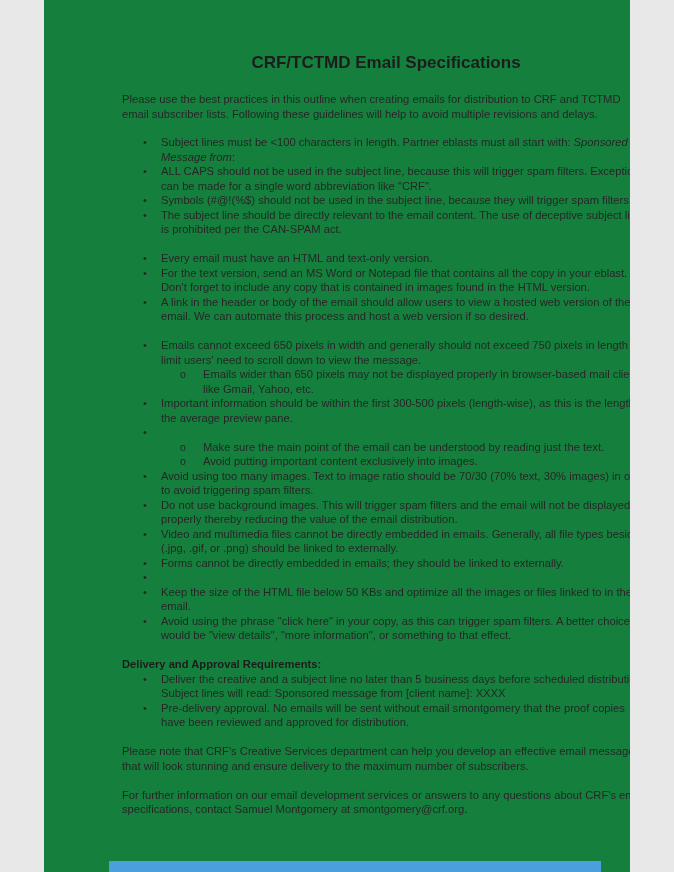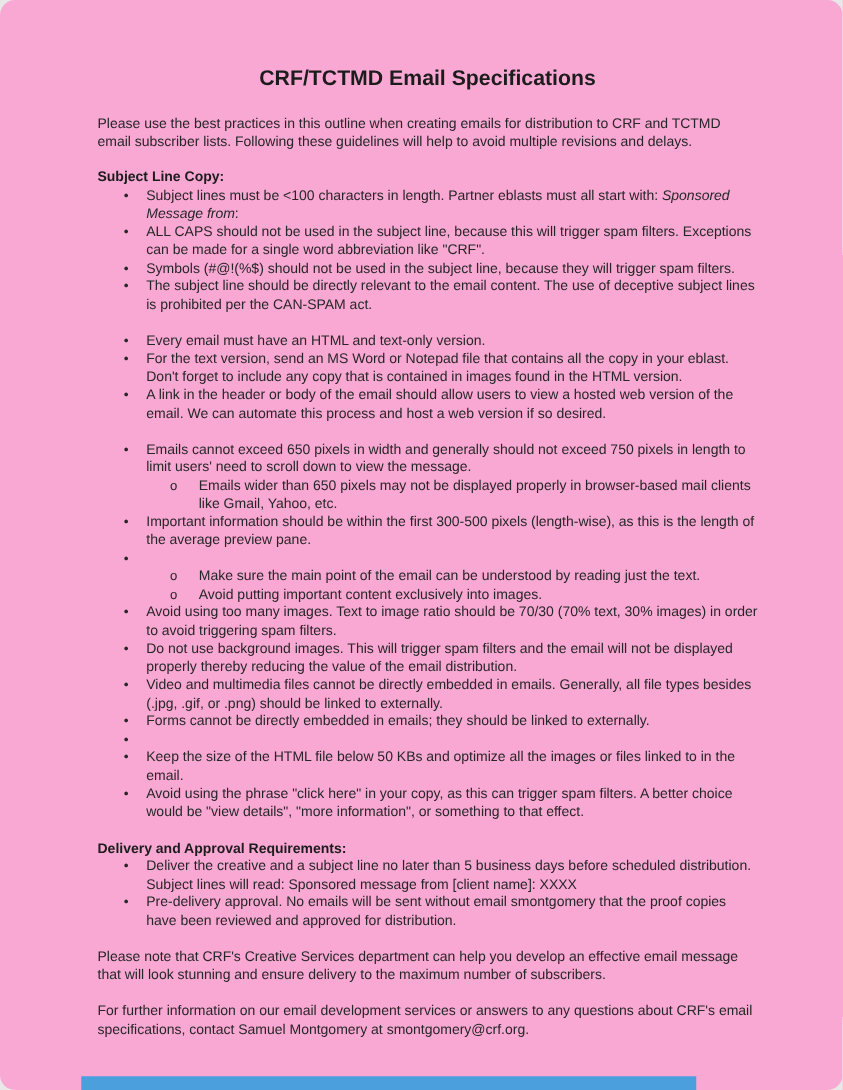--- a/index.html
+++ b/index.html
@@ -1,26 +1,25 @@
 <!DOCTYPE html>
 <html><head>
 <meta charset="utf-8">
 <style>
   html,body{margin:0;padding:0;background:#e8e8e8;}
   .page{
     position:relative;
-    width:674px;height:872px;
+    width:586px;height:872px;
     margin:0 auto;
-    background:#f9a8d4;
+    background:#15803d;
     font-family:"Liberation Sans",sans-serif;
     font-size:11.2px;
     line-height:14.5px;
     color:#262626;
     overflow:hidden;
-    border-radius:12px;
   }
   .content{position:absolute;left:78px;top:52px;width:528px;}
   .title{
     font-size:17px;line-height:21px;font-weight:bold;
     text-align:center;margin:0 0 19px 0;color:#1c1c1c;
   }
   .intro{margin:0 0 14px 0;}
   .section{margin:0 0 14.5px 0;}
   .heading{font-weight:bold;color:#1c1c1c;}
   .bullet{display:flex;}
@@ -35,21 +34,20 @@
 </style>
 </head>
 <body>
 
 <div class="page">
   <div class="content">
     <h1 class="title">CRF/TCTMD Email Specifications</h1>
     <p class="intro">Please use the best practices in this outline when creating emails for distribution to CRF and TCTMD email subscriber lists. Following these guidelines will help to avoid multiple revisions and delays.</p>
     <div>
         <div class="section">
-          <div class="heading">Subject Line Copy:</div>
           <div class="bullet l1">
             <span class="marker">•</span>
             <span class="btext"><span>Subject lines must be &lt;100 characters in length. Partner eblasts must all start with: </span><span class="it">Sponsored Message from</span><span>:</span></span>
           </div>
           <div class="bullet l1">
             <span class="marker">•</span>
             <span class="btext"><span>ALL CAPS should not be used in the subject line, because this will trigger spam filters. Exceptions can be made for a single word abbreviation like "CRF".</span></span>
           </div>
           <div class="bullet l1">
             <span class="marker">•</span>

